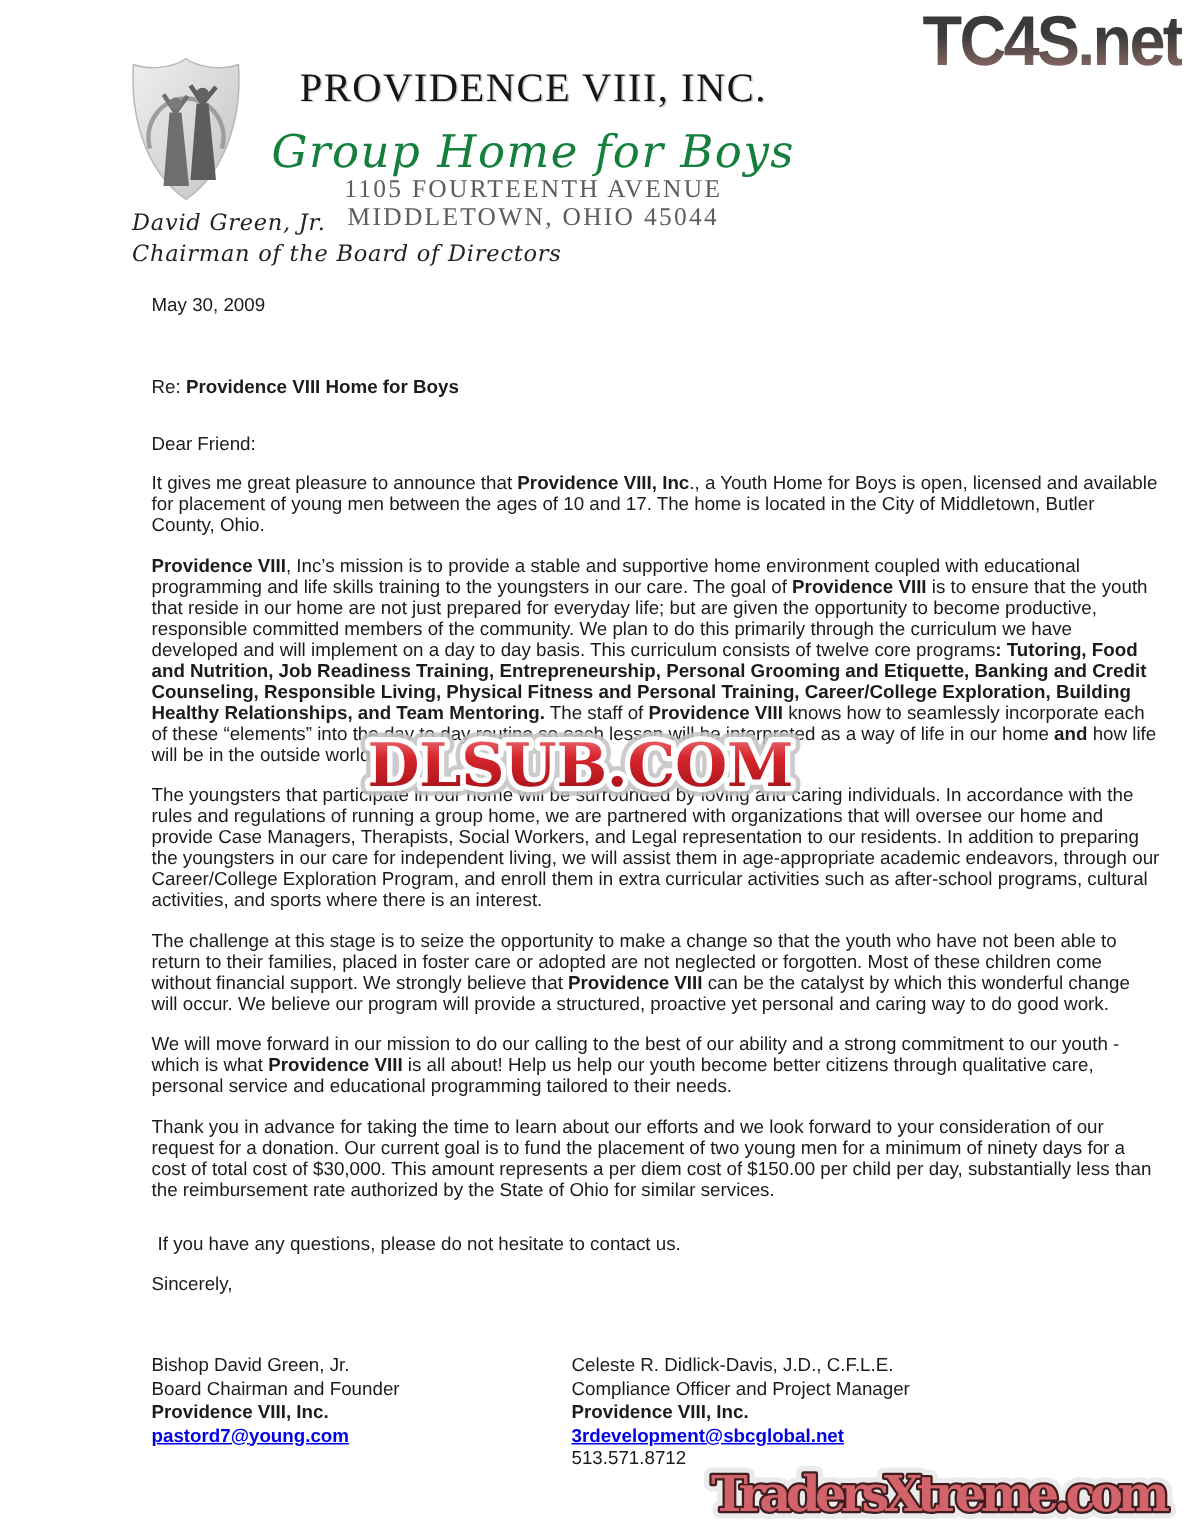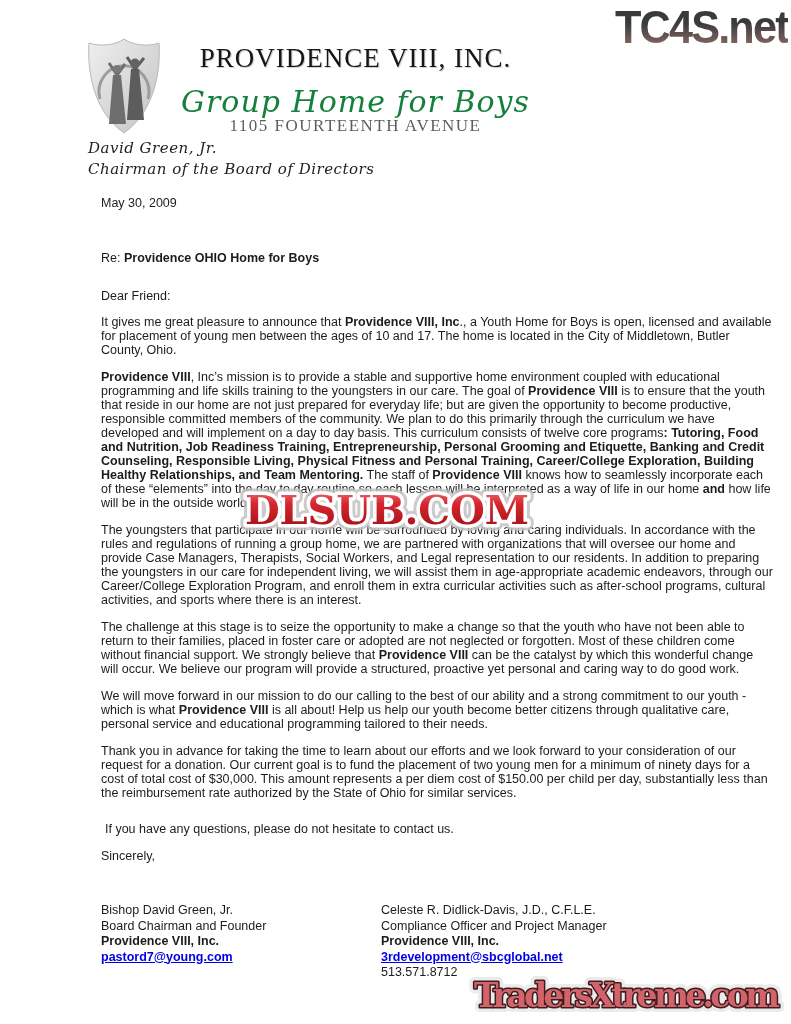--- a/index.html
+++ b/index.html
@@ -83,31 +83,32 @@
       <path d="M41,21 L49,33 M58,22 L49,33" stroke="#5e5e5e" stroke-width="3" fill="none"></path>
       <circle cx="49" cy="27" r="4.5" fill="#636363"></circle>
       <path d="M45,33 L53,33 L58,84 L41,84 Z" fill="#5c5c5c"></path>
     </svg>
   </div>
 
   <div class="head-center">
     <div class="org-name">PROVIDENCE VIII, INC.</div>
     <div class="tagline">Group Home for Boys</div>
     <div class="addr">1105 FOURTEENTH AVENUE</div>
+    <div class="addr">MIDDLETOWN, OHIO 45044</div>
   </div>
 
   <div class="contact-block">
     <div class="hand">David Green, Jr.</div>
     <div class="hand">Chairman of the Board of Directors</div>
   </div>
 
   <div class="letter">
     <div class="date-line">May 30, 2009</div>
 
-    <div class="re-line"><span>Re: </span><b>Providence OHIO Home for Boys</b></div>
+    <div class="re-line"><span>Re: </span><b>Providence VIII Home for Boys</b></div>
 
     <div class="salutation">Dear Friend:</div>
 
     <p class="para"><span>It gives me great pleasure to announce that </span><b>Providence VIII, Inc</b><span>., a Youth Home for Boys is open, licensed and available for placement of young men between the ages of 10 and 17.  The home is located in the City of Middletown, Butler County, Ohio.</span></p>
     <p class="para"><b>Providence VIII</b><span>, Inc’s mission is to provide a stable and supportive home environment coupled with educational programming and life skills training to the youngsters in our care.  The goal of </span><b>Providence VIII</b><span> is to ensure that the youth that reside in our home are not just prepared for everyday life; but are given the opportunity to become productive, responsible committed members of the community.  We plan to do this primarily through the curriculum we have developed and will implement on a day to day basis.  This curriculum consists of twelve core programs</span><b>: Tutoring, Food and Nutrition, Job Readiness Training, Entrepreneurship, Personal Grooming and Etiquette, Banking and Credit Counseling, Responsible Living, Physical Fitness and Personal Training, Career/College Exploration, Building Healthy Relationships, and Team Mentoring.</b><span>  The staff of </span><b>Providence VIII</b><span> knows how to seamlessly incorporate each of these “elements” into the day to day routine so each lesson will be interpreted as a way of life in our home </span><b>and</b><span> how life will be in the outside world.</span></p>
     <p class="para"><span>The youngsters that participate in our home will be surrounded by loving and caring individuals. In accordance with the rules and regulations of running a group home, we are partnered with organizations that will oversee our home and provide Case Managers, Therapists, Social Workers, and Legal representation to our residents. In addition to preparing the youngsters in our care for independent living, we will assist them in age-appropriate academic endeavors, through our Career/College Exploration Program, and enroll them in extra curricular activities such as after-school programs, cultural activities, and sports where there is an interest.</span></p>
     <p class="para"><span>The challenge at this stage is to seize the opportunity to make a change so that the youth who have not been able to return to their families, placed in foster care or adopted are not neglected or forgotten. Most of these children come without financial support.   We strongly believe that </span><b>Providence VIII</b><span> can be the catalyst by which this wonderful change will occur.  We believe our program will provide a structured, proactive yet personal and caring way to do good work.</span></p>
     <p class="para"><span>We will move forward in our mission to do our calling to the best of our ability and a strong commitment to our youth - which is what </span><b>Providence VIII</b><span> is all about!   Help us help our youth become better citizens through qualitative care, personal service and educational programming tailored to their needs.</span></p>
     <p class="para thanks-para"><span>Thank you in advance for taking the time to learn about our efforts and we look forward to your consideration of our request for a donation.  Our current goal is to fund the placement of two young men for a minimum of ninety days for a cost of total cost of $30,000.  This amount represents a per diem cost of $150.00 per child per day, substantially less than the reimbursement rate authorized by the State of Ohio for similar services.</span></p>
 

